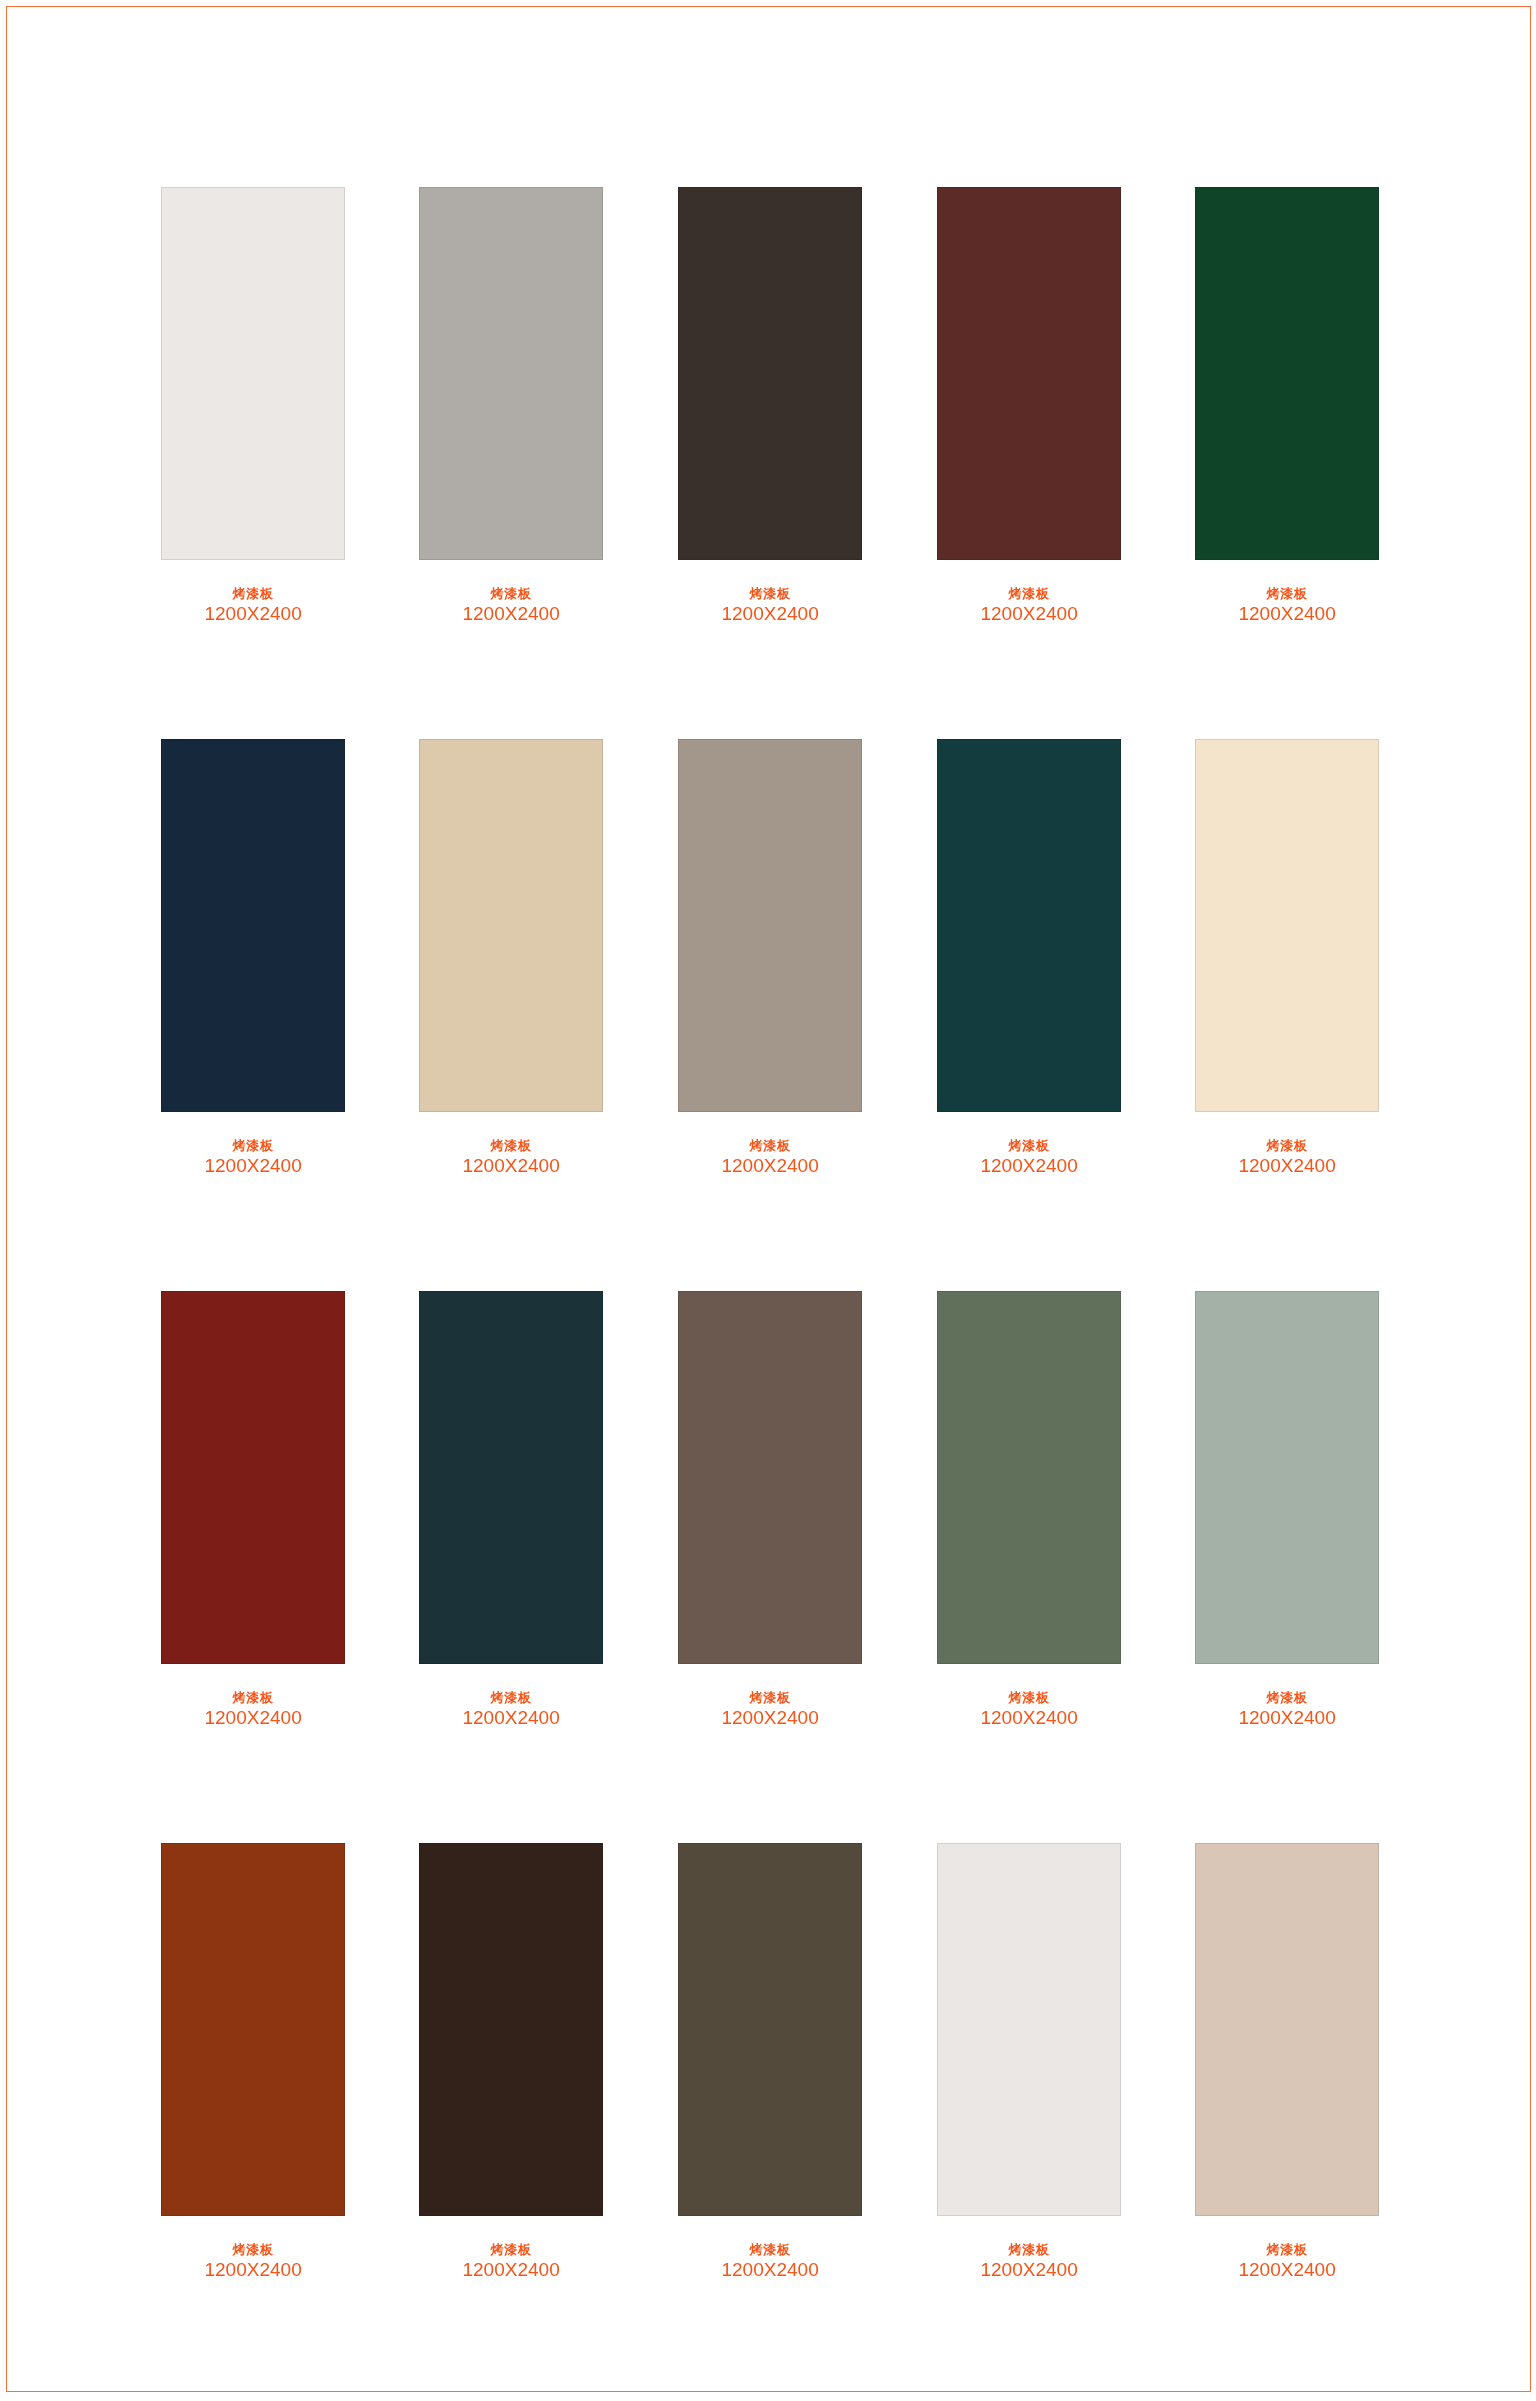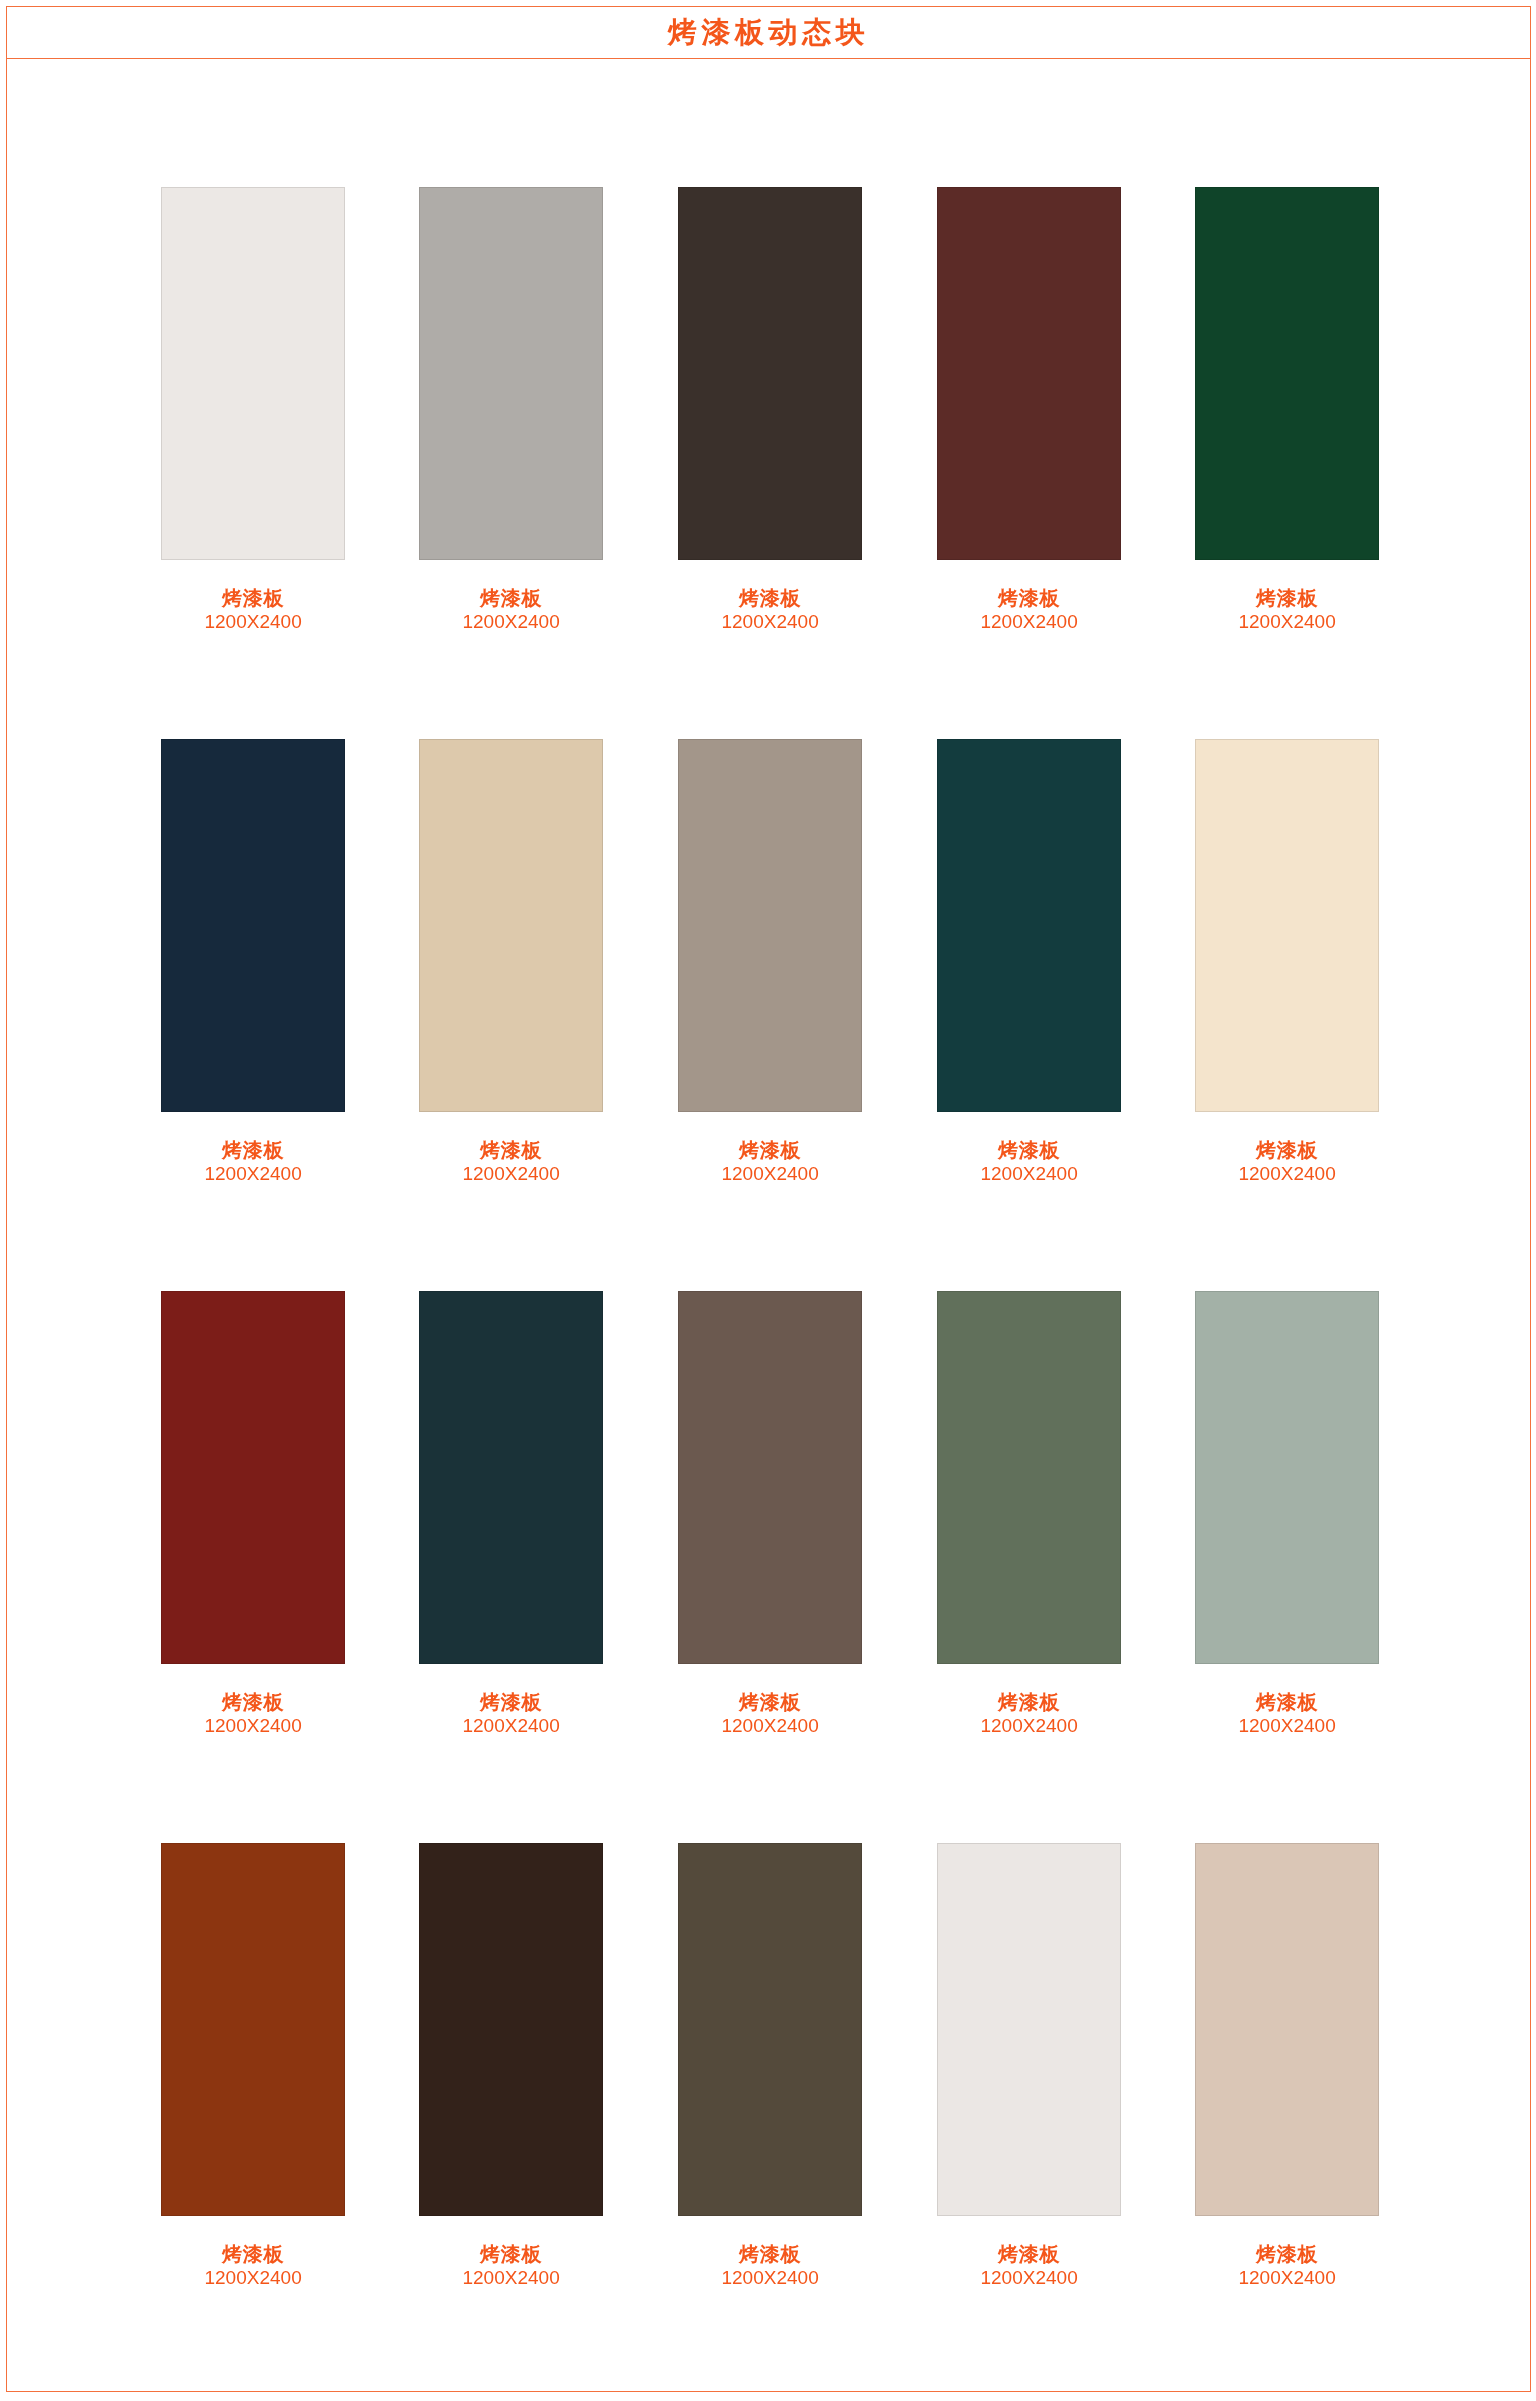--- a/index.html
+++ b/index.html
@@ -80,41 +80,38 @@
 
   .swatch-caption {
     margin-top: 15.4px;
     text-align: center;
     color: #F4561A;
     line-height: 1.22;
   }
 
   .caption-name {
     display: block;
-    font-size: 20px;
+    font-size: 13px;
     font-weight: bold;
     letter-spacing: 0.8px;
     margin-top: 26px;
   }
 
   .caption-size {
     display: block;
     font-size: 19px;
     font-weight: normal;
     letter-spacing: 0px;
   }
 </style>
 </head>
 <body>
 
 <div class="page-frame">
 
-  <div class="title-bar">
-    <span class="title-text">烤漆板动态块</span>
-  </div>
 
   <div class="swatch-grid">
       <div class="swatch-row">
         <div class="swatch-cell" data-col="0">
           <div class="swatch-chip" style="background: rgb(236, 232, 229);"></div>
           <div class="swatch-caption">
             <span class="caption-name">烤漆板</span>
             <span class="caption-size">1200X2400</span>
           </div>
         </div>

